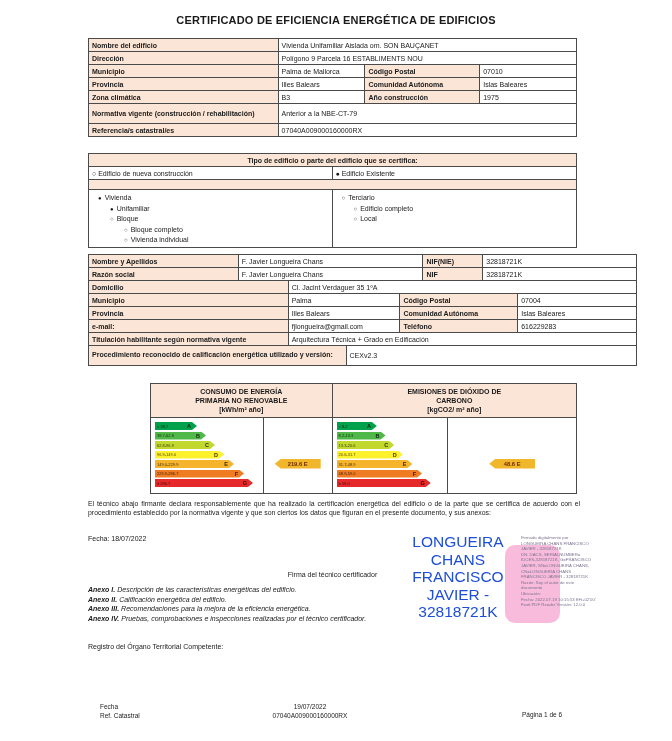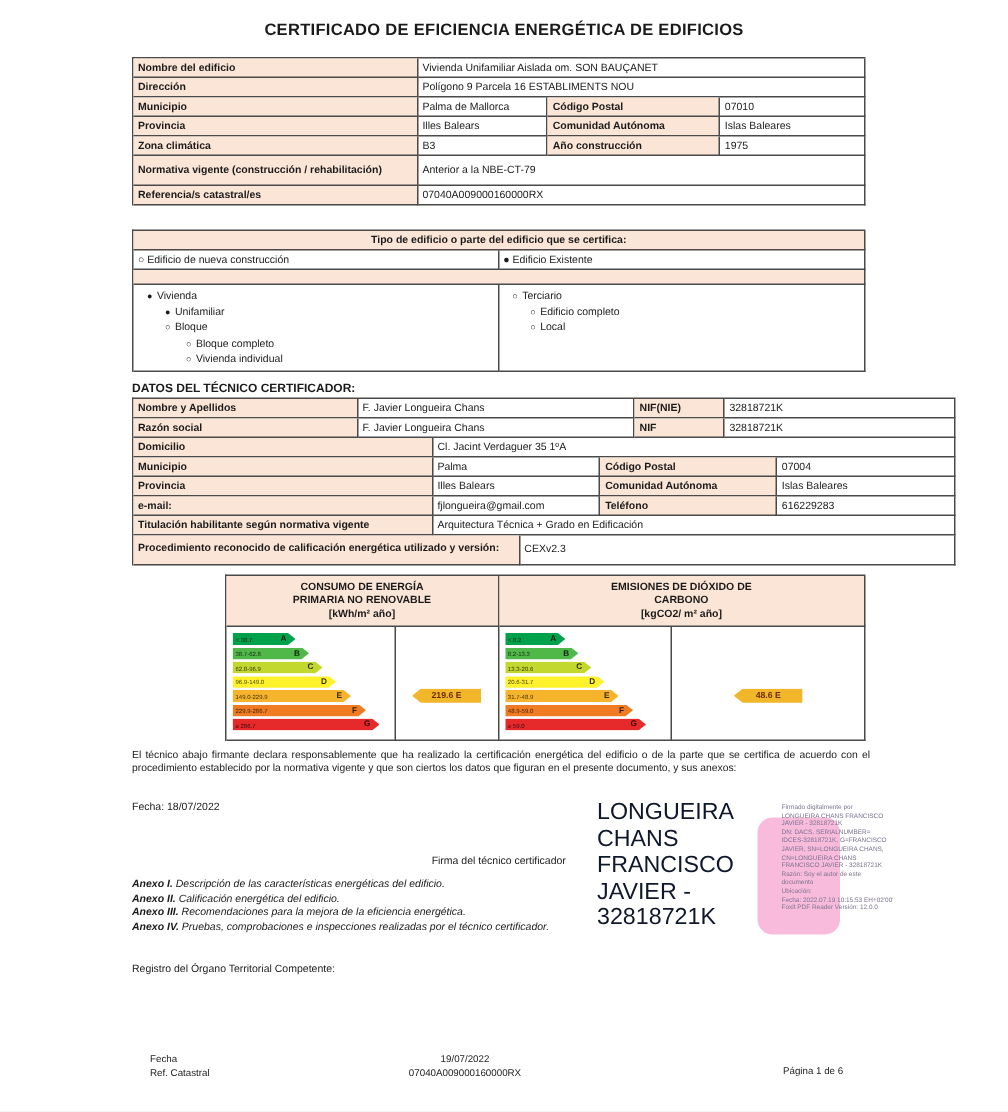--- a/index.html
+++ b/index.html
@@ -51,22 +51,22 @@
     clip-path: polygon(6px 0, 100% 0, 100% 100%, 6px 100%, 0 50%); }
 
   .decl { position:absolute; left:88px; top:499px; width:492px; font-size:6.9px;
           line-height:9.3px; text-align:justify; }
   .fecha-line { position:absolute; left:88px; top:535px; font-size:7px; }
   .firma-caption { position:absolute; left:88px; top:571px; width:489px; text-align:center; font-size:7px; }
   .anexos { position:absolute; left:88px; top:585px; font-size:7px; font-style:italic; line-height:9.6px; }
   .anexos .num { font-weight:bold; }
   .registro { position:absolute; left:88px; top:643px; font-size:7px; }
 
-  .stamp { position:absolute; left:398px; top:533px; width:120px; 
-    font-size:15.5px; line-height:17.5px; color:#0f172a; white-space:pre-line; font-weight:400; }
+  .stamp { position:absolute; left:398px; top:533px; width:120px; text-align:center;
+    font-size:15.5px; line-height:17.5px; color:#1d4ed8; white-space:pre-line; font-weight:400; }
   .stamp-details { position:absolute; left:521px; top:535px; width:78px; font-size:4.3px;
     line-height:5.6px; color:#7d7391; white-space:pre-line; }
   .pink-mark { position:absolute; left:505px; top:545px; width:55px; height:78px;
     background:#e5097f; opacity:.28; border-radius:10px; }
 
   .watermark { position:absolute; left:292px; top:330px; font-size:46px; font-weight:bold;
     letter-spacing:1px; color:rgba(185,185,185,.35);
     -webkit-text-stroke:1px rgba(150,150,150,.65); }
 
   .footer-lbls { position:absolute; left:100px; top:703px; font-size:6.5px; line-height:8.5px; color:#222; }
@@ -175,21 +175,20 @@
                 <span class="b">○</span>
                 <span>Local</span>
               </div>
           </div>
         </div>
       </div>
     </div>
   </div>
 
   <div class="block-tec">
-    <div class="sec-heading">DATOS DEL TÉCNICO CERTIFICADOR:</div>
     <div class="tbl">
       <div class="tr">
         <div class="td lbl" style="width:150px;height:13px;">Nombre y Apellidos</div>
         <div class="td" style="width:185px;height:13px;">F. Javier Longueira Chans</div>
         <div class="td lbl" style="width:60px;height:13px;">NIF(NIE)</div>
         <div class="td" style="width:154px;height:13px;">32818721K</div>
       </div>
       <div class="tr">
         <div class="td lbl" style="width:150px;height:13px;">Razón social</div>
         <div class="td" style="width:185px;height:13px;">F. Javier Longueira Chans</div>

